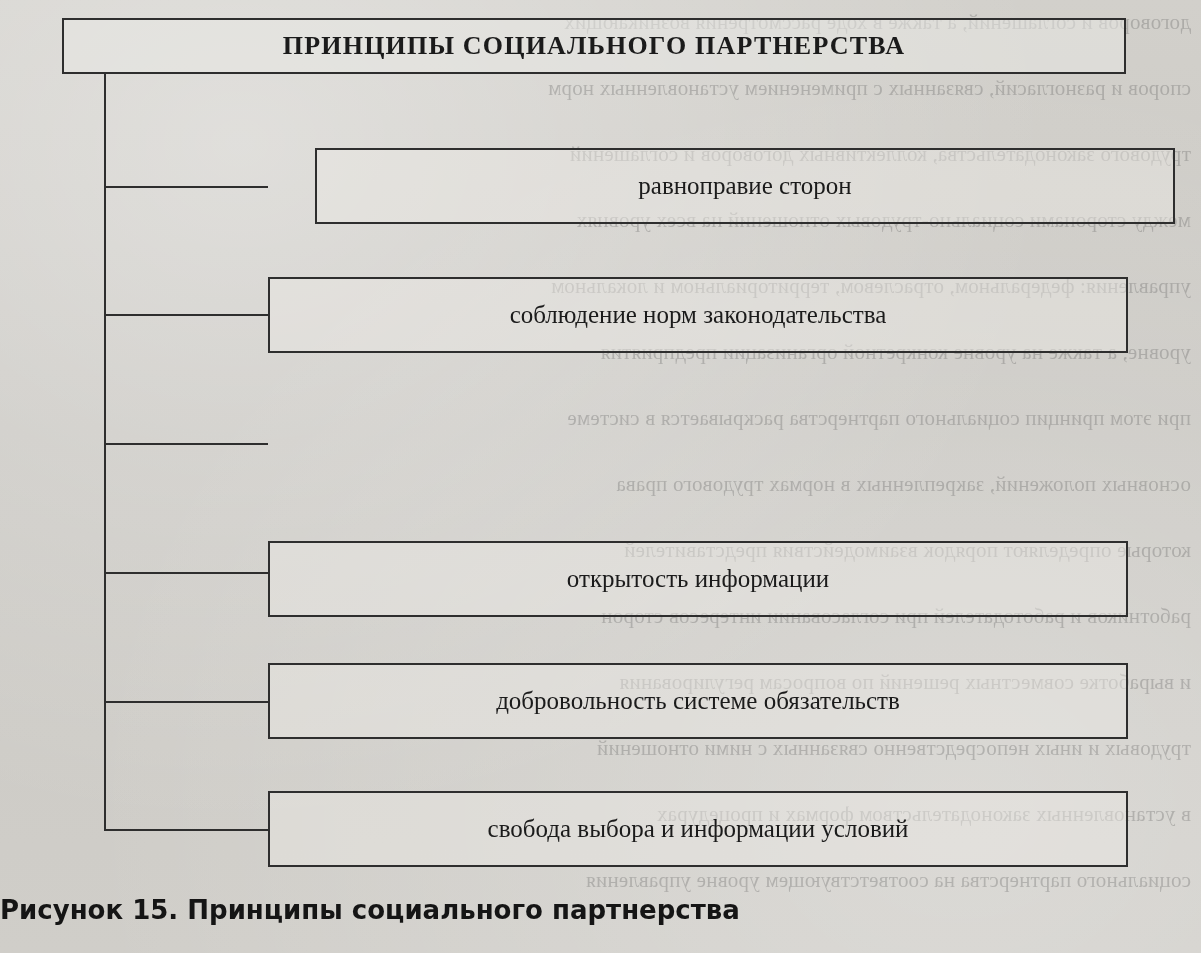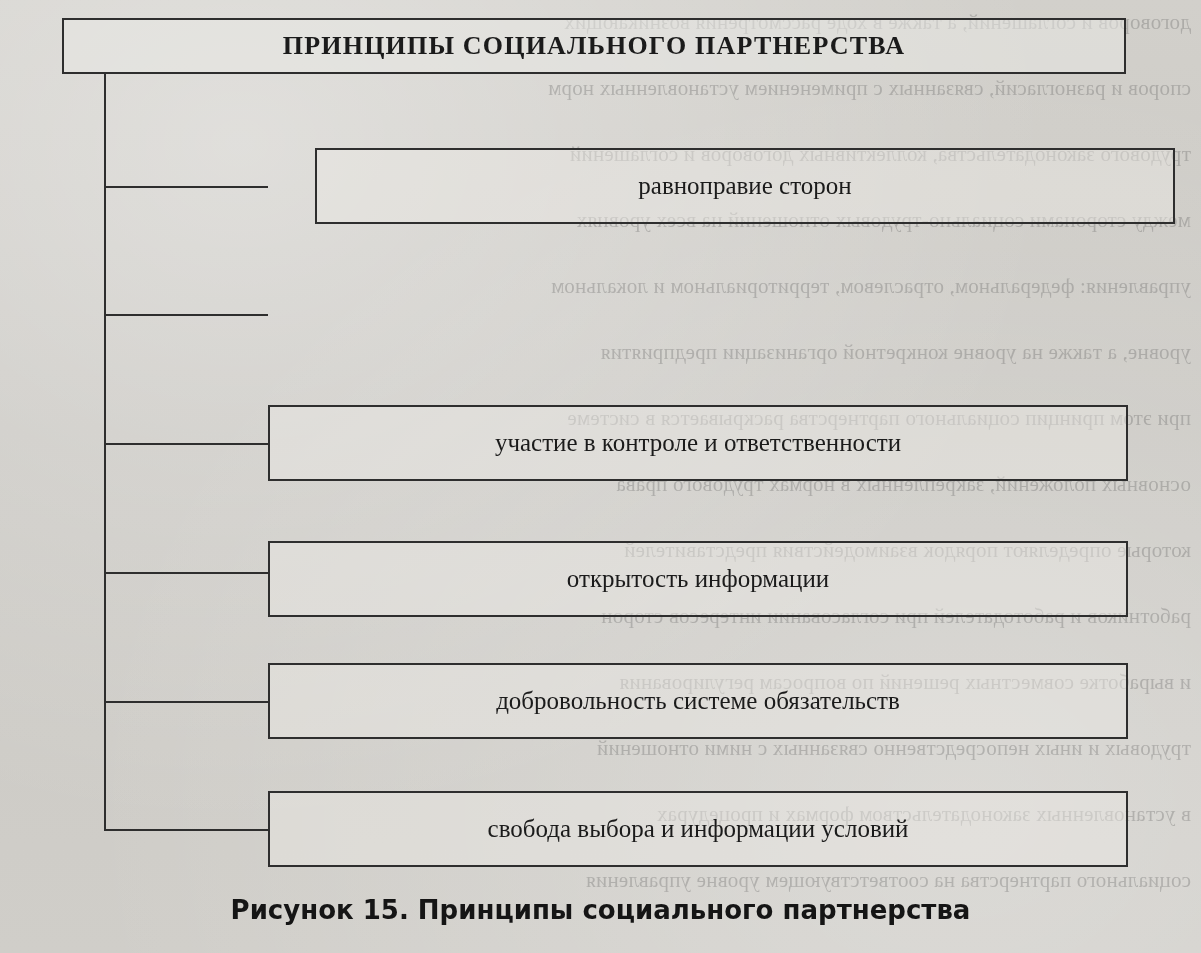--- a/index.html
+++ b/index.html
@@ -102,21 +102,21 @@
     width: 164px;
     height: 2px;
     background: #2e2e2e;
   }
 
   .caption {
     position: absolute;
     left: 0;
     right: 0;
     top: 895px;
-    text-align: center;
+    text-align: left;
     font-family: "DejaVu Sans", sans-serif;
     font-size: 26px;
     font-weight: bold;
     color: #151515;
   }
 </style>
 </head>
 <body>
 
 <div class="page-bg"></div>
@@ -150,24 +150,24 @@
   <div class="branch" style="top:314px"></div>
   <div class="branch" style="top:443px"></div>
   <div class="branch" style="top:572px"></div>
   <div class="branch" style="top:701px"></div>
   <div class="branch" style="top:829px"></div>
 
   <div class="node" style="left:268px; top:148px; width:860px; height:76px;margin-left:47px;">
     <span>равноправие сторон</span>
   </div>
 
+  <div class="node" style="left:268px; top:277px; width:860px; height:76px;">
+    <span>соблюдение норм законодательства</span>
+  </div>
 
-  <div class="node" style="left:268px; top:405px; width:860px; height:76px;">
-    <span>участие в контроле и ответственности</span>
-  </div>
 
   <div class="node" style="left:268px; top:534px; width:860px; height:76px;margin-top:7px;">
     <span>открытость информации</span>
   </div>
 
   <div class="node" style="left:268px; top:663px; width:860px; height:76px;">
     <span>добровольность системе обязательств</span>
   </div>
 
   <div class="node" style="left:268px; top:791px; width:860px; height:76px;">

